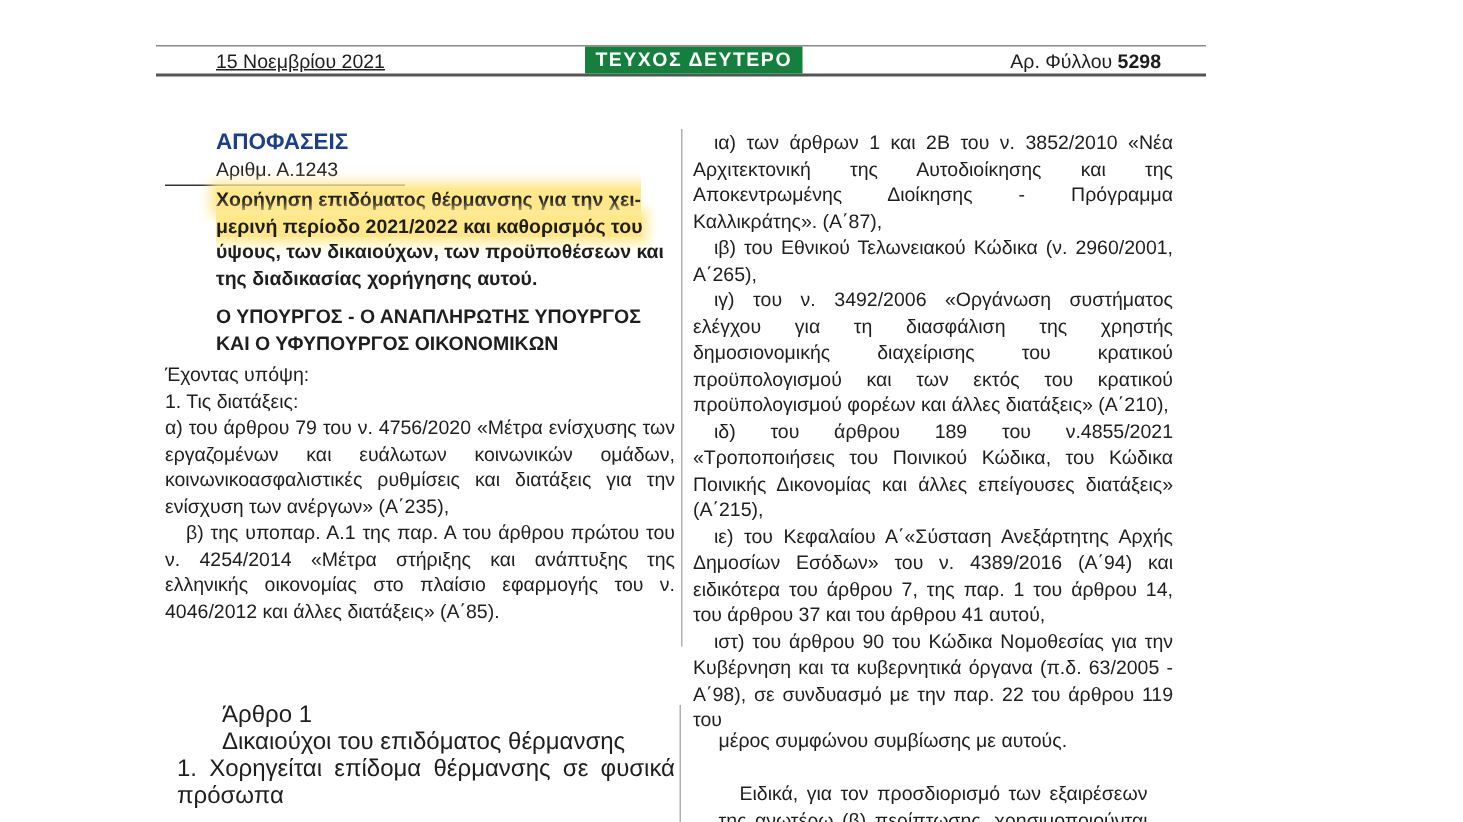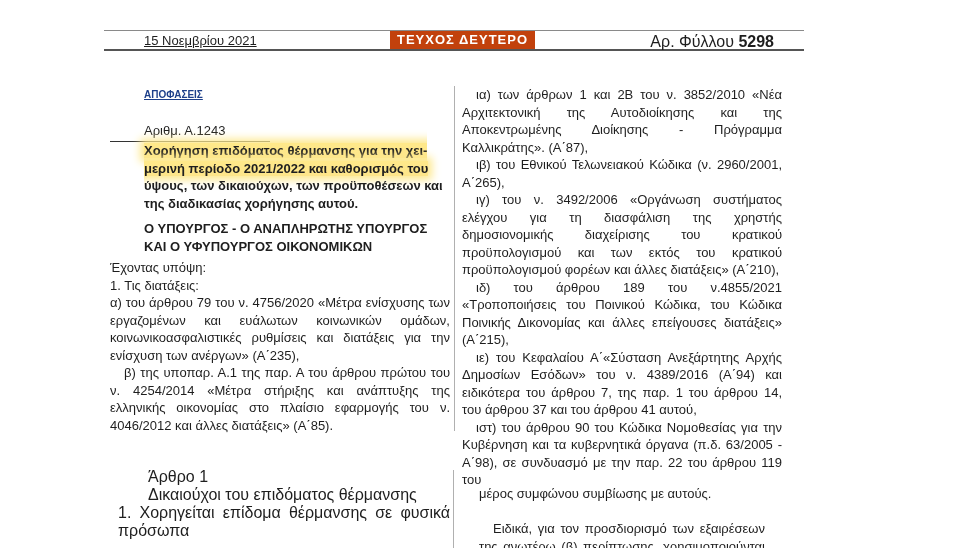--- a/index.html
+++ b/index.html
@@ -2,32 +2,32 @@
 <html><head>
 <meta charset="utf-8">
 <style>
   html, body { margin:0; padding:0; background:#ffffff; }
   body { width:975px; height:548px; overflow:hidden; position:relative;
          font-family:"Liberation Sans", sans-serif; color:#1e1e1e; }
   .header { position:absolute; left:104px; top:28px; width:700px; height:24px; }
   .hline-top { position:absolute; left:0; right:0; top:2px; border-top:1px solid #8a8a8a; }
   .hline-bot { position:absolute; left:0; right:0; top:21px; border-top:2px solid #555; }
   .h-date { position:absolute; left:40px; top:5px; font-size:13px;text-decoration:underline; }
-  .h-issue { position:absolute; left:286px; top:3px; width:145px; height:18px; background:#c2410c;
+  .h-issue { position:absolute; left:286px; top:3px; width:145px; height:18px; background:#15803d;
              color:#fff; font-size:13px; font-weight:bold; letter-spacing:1px; text-align:center; line-height:18px; }
-  .h-sheet { position:absolute; right:30px; top:5px; font-size:16px; }
+  .h-sheet { position:absolute; right:30px; top:5px; font-size:13px; }
   .h-sheet b { font-weight:bold; }
 
   .col { position:absolute; font-size:13px; line-height:17.5px; }
   .colL { left:110px; top:86px; width:340px; }
   .colR { left:462px; top:86px; width:320px; }
   .vdiv { position:absolute; left:454px; top:86px; height:345px; border-left:1px solid #b0b0b0; }
   .vdiv2 { position:absolute; left:453px; top:470px; height:78px; border-left:1px solid #b0b0b0; }
 
-  .section-title { color:#1d3f8a; font-weight:bold; font-size:10px; margin-left:34px; margin-bottom:18px;text-decoration:underline; }
+  .section-title { color:#1d3f8a; font-weight:bold; font-size:15px; margin-left:34px; margin-bottom:0; }
   .num { margin-left:34px; }
   .underline { width:160px; border-top:1px solid #333; margin:2px 0 0 0; }
   .title-hl { margin-left:34px; font-weight:bold; position:relative; }
   .hl { background:linear-gradient(#ffe98a,#fde58a); box-shadow:0 0 8px 4px #fde98f; }
   .ministers { margin-left:34px; margin-top:8px; font-weight:bold; }
   .body-p { margin-top:4px; text-align:justify; }
   .indent { text-indent:14px; }
   .colR p { margin:0; text-align:justify; text-indent:14px; }
 
   .article { position:absolute; left:110px; top:468px; width:340px; font-size:16px; line-height:18px; }

